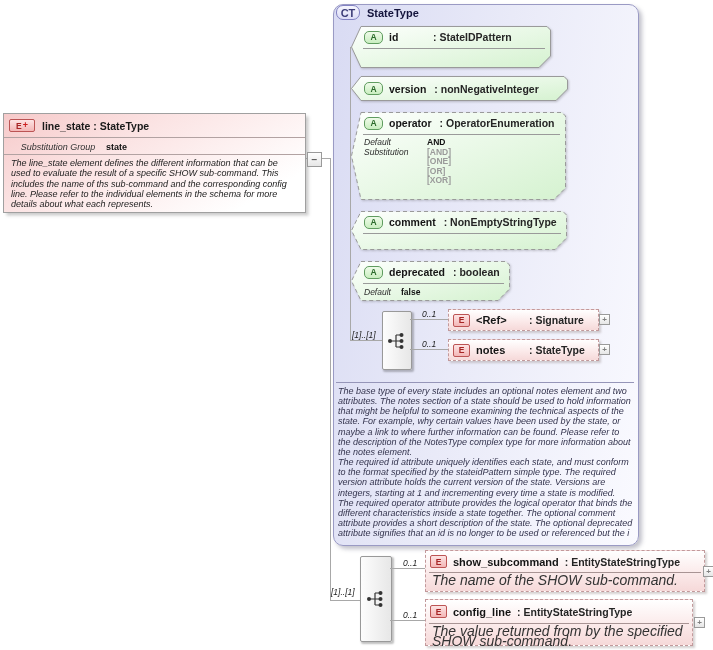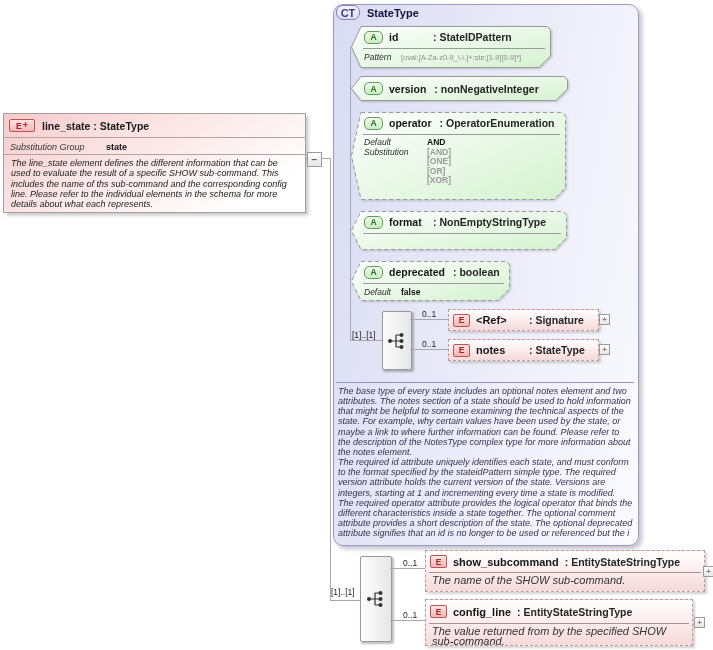--- a/index.html
+++ b/index.html
@@ -11,21 +11,21 @@
 
   
   .gel-box{
     position:absolute;border:1px solid #a0a0a0;
     background:linear-gradient(150deg,#f6caca 0%,#fbe3e3 35%,#ffffff 85%);
     box-shadow:2.5px 2.5px 3px rgba(150,150,150,0.5);
   }
   .gel-title{display:flex;align-items:center;height:23px;padding-left:5px;gap:7px;border-bottom:1px solid #b2a2a2;}
   .gel-title .tname{font-size:10.5px;font-weight:bold;color:#1a1a1a;}
   .gel-subst{display:flex;align-items:center;height:15px;padding:1px 6px 0 6px;border-bottom:1px solid #b2a2a2;font-size:9px;}
-  .gel-subst .lbl{font-style:italic;color:#333;width:96px;}
+  .gel-subst .lbl{font-style:italic;color:#333;width:96px;text-align:center;}
   .gel-subst .val{font-weight:bold;color:#111;font-size:9px;}
   .gel-doc{padding:3px 7px;font-size:9px;line-height:10.3px;font-style:italic;color:#222;}
 
   
   .badge-e{
     display:inline-flex;align-items:center;justify-content:center;
     width:15px;height:11px;border:1px solid #bc5454;border-radius:2px;
     background:linear-gradient(180deg,#fde4e4,#f3b6b6);
     color:#a62424;font-size:8.5px;font-weight:bold;flex:none;
   }
@@ -76,40 +76,40 @@
   
   .elem-box{
     position:absolute;border:1px dashed #c2999b;
     background:linear-gradient(180deg,#ffffff 0%,#fbeaea 55%,#f6d9d9 100%);
     box-shadow:1.5px 1.5px 2px rgba(150,140,140,0.4);
   }
   .elem-title{display:flex;align-items:center;padding-left:4px;gap:6px;}
   .elem-title .ename{font-size:11px;font-weight:bold;color:#151515;}
   .elem-title .etype{font-size:10.5px;font-weight:bold;color:#252525;white-space:pre;}
   .elem-sep{border-top:1px solid #a89494;margin:0 3px;}
-  .elem-doc{padding:2px 6px 0 6px;font-size:11px;line-height:10px;font-style:italic;color:#333;}
+  .elem-doc{padding:2px 6px 0 6px;font-size:14px;line-height:10px;font-style:italic;color:#333;}
 
   
   .comp-box{
     position:absolute;border:1px solid #999;border-radius:2px;
     background:linear-gradient(90deg,#fdfdfd,#e7e7e7);
     box-shadow:1.5px 1.5px 2px rgba(0,0,0,0.25);
     display:flex;align-items:center;justify-content:center;
   }
 
   
   .toggle-box{
     position:absolute;border:1px solid #9a9a9a;background:linear-gradient(180deg,#ffffff,#e6e6e6);
     display:flex;align-items:center;justify-content:center;
     color:#5a5a5a;font-weight:bold;
   }
   .collapse{width:13px;height:13px;font-size:10px;line-height:10px;}
   .expand{width:9px;height:9px;font-size:8px;line-height:8px;color:#808080;}
 
-  .occ{position:absolute;font-size:8.5px;color:#1d1d1d;white-space:nowrap;}
+  .occ{position:absolute;font-size:8.5px;font-style:italic;color:#1d1d1d;white-space:nowrap;}
 </style>
 </head>
 <body>
 
 <div id="canvas">
 
   <div class="line" style="left:303px;top:158px;width:4px;height:1px;"></div>
   <div class="line" style="left:320px;top:158px;width:11px;height:1px;"></div>
   <div class="line" style="left:330px;top:158px;width:1px;height:443px;"></div>
   <div class="line" style="left:330px;top:600px;width:30px;height:1px;"></div>
@@ -152,24 +152,20 @@
         </defs>
        <path d="M 10,0.5 L 196,0.5 L 199.5,4 L 199.5,30 L 188,41.5 L 10,41.5 L 0.5,21 Z" fill="url(#ag0)" stroke="#9a9a9a" stroke-width="1"></path>
      </svg>
     <div class="attr-inner">
       <div class="attr-title">
         <span class="badge-a">A</span>
         <span class="aname">id</span>
         <span class="atype">: StateIDPattern</span>
       </div>
       <div class="attr-sep"></div>
-      <div class="facet-row">
-        <span class="facet-label" style="width:37px;">Pattern</span>
-        <span class="facet-value pattern">[oval:[A-Za-z0-9_\-\.]+:ste:[1-9][0-9]*]</span>
-      </div>
     </div>
   </div>
 
   <div class="attr-box single" style="left:351px;top:76px;width:217px;height:25px;">
       <svg class="attr-shape" width="217" height="25">
        <defs>
           <linearGradient id="ag1" x1="0" y1="0" x2="1" y2="1">
          <stop offset="0" stop-color="#fdfffd"></stop>
             <stop offset="1" stop-color="#d5f2d0"></stop>
        </linearGradient>
@@ -224,21 +220,21 @@
           <linearGradient id="ag3" x1="0" y1="0" x2="1" y2="1">
          <stop offset="0" stop-color="#fdfffd"></stop>
             <stop offset="1" stop-color="#d5f2d0"></stop>
        </linearGradient>
         </defs>
        <path d="M 10,0.5 L 212,0.5 L 215.5,4 L 215.5,27 L 204,38.5 L 10,38.5 L 0.5,19.5 Z" fill="url(#ag3)" stroke="#9a9a9a" stroke-width="1" stroke-dasharray="4,3"></path>
      </svg>
     <div class="attr-inner">
       <div class="attr-title">
         <span class="badge-a">A</span>
-        <span class="aname">format</span>
+        <span class="aname">comment</span>
         <span class="atype">: NonEmptyStringType</span>
       </div>
       <div class="attr-sep"></div>
     </div>
   </div>
 
   <div class="attr-box optional" style="left:351px;top:261px;width:159px;height:40px;">
       <svg class="attr-shape" width="159" height="40">
        <defs>
           <linearGradient id="ag4" x1="0" y1="0" x2="1" y2="1">

